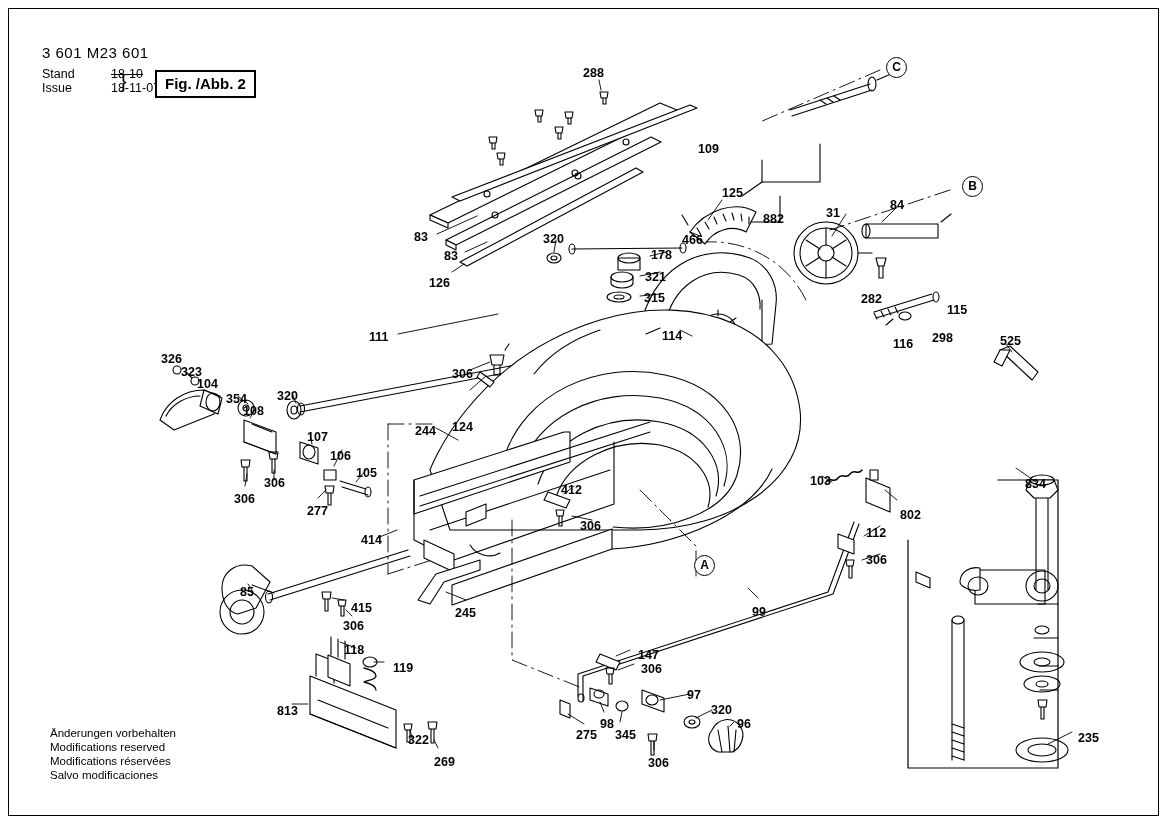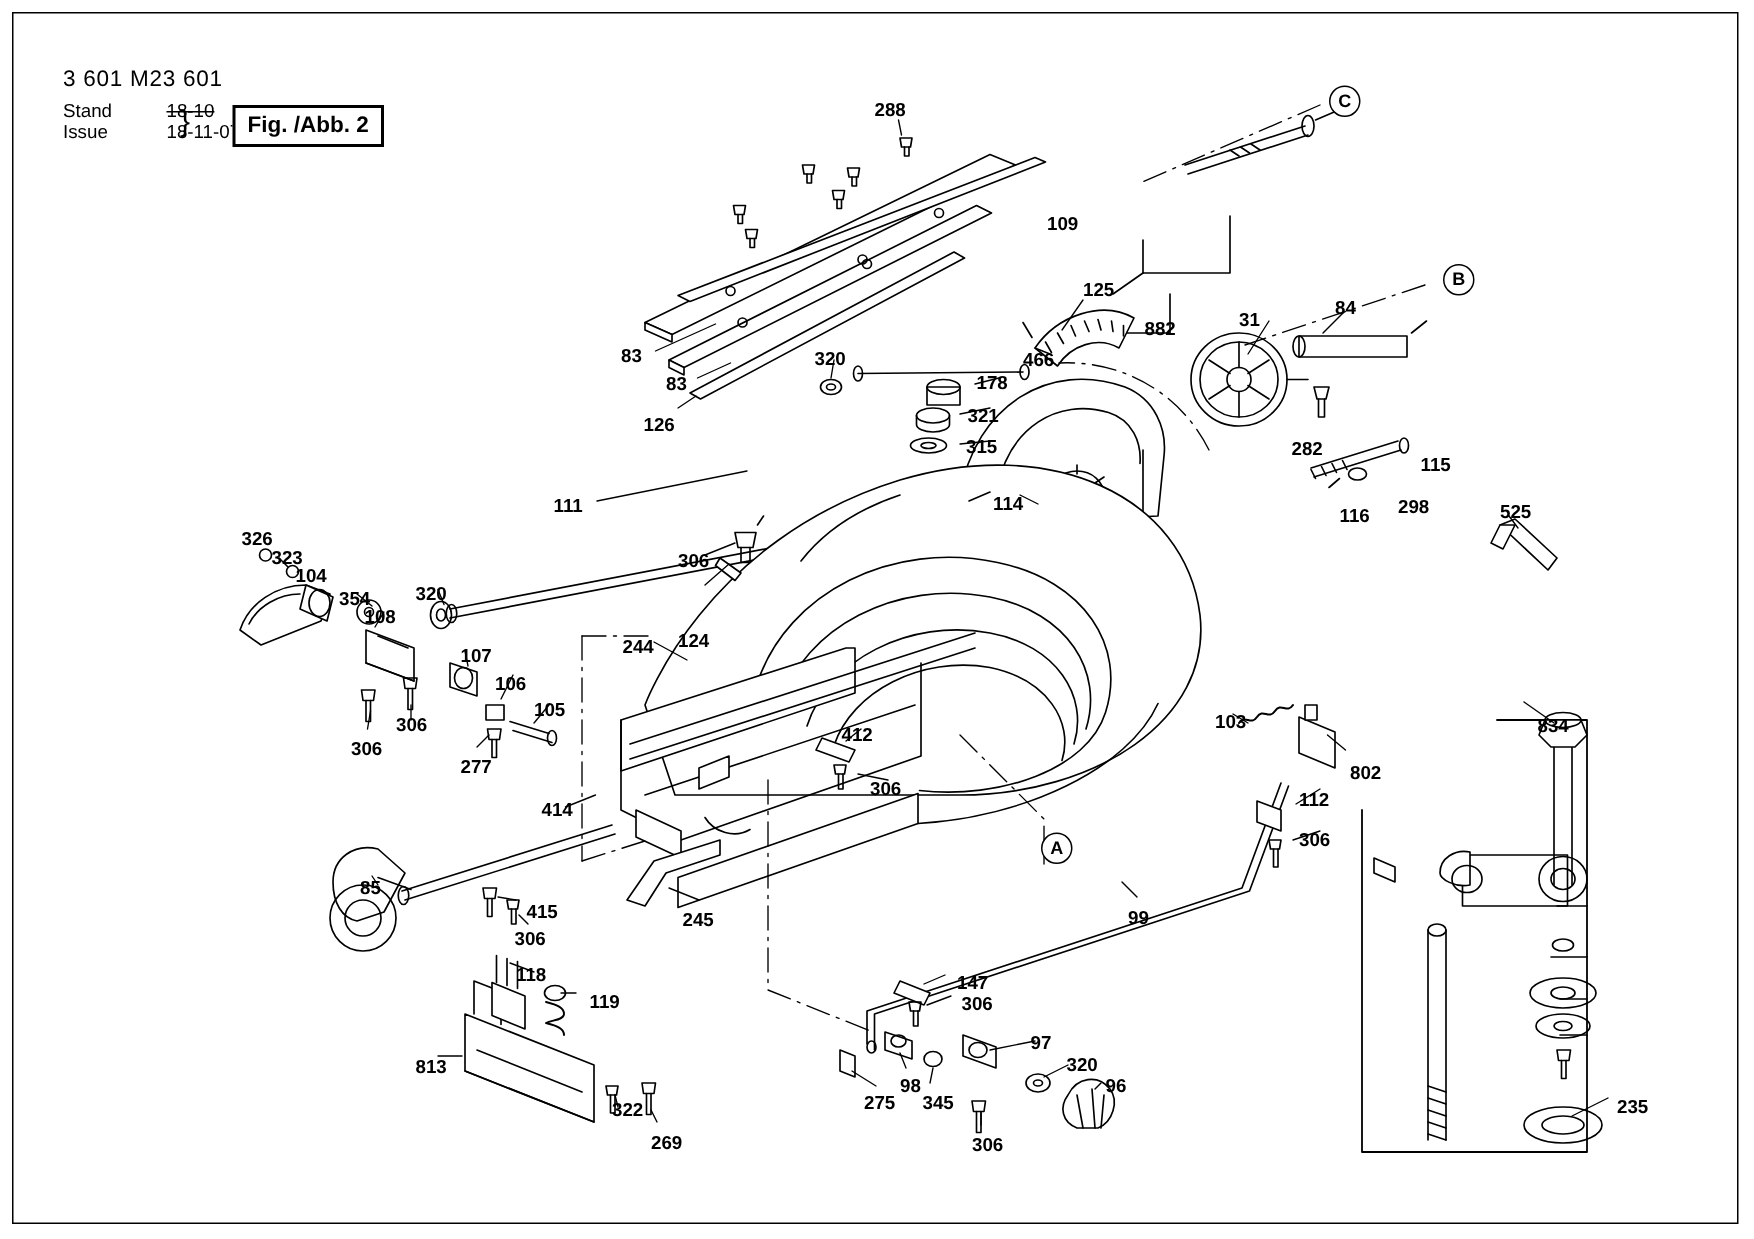--- a/index.html
+++ b/index.html
@@ -42,20 +42,26 @@
       </div>
       <div>
         <span class="lbl">Issue</span>
         <span style="display:inline-block;width:22px;"></span>
         <span>18-11-07</span>
       </div>
     </div>
   </div>
   <div class="figbox">Fig. /Abb. 2</div>
 
+  <div class="footer">
+    <div>Änderungen vorbehalten</div>
+    <div>Modifications reserved</div>
+    <div>Modifications réservées</div>
+    <div>Salvo modificaciones</div>
+  </div>
 
   <svg class="art" viewBox="0 0 1169 826">
     <g fill="none" stroke="#000" stroke-width="1.1" stroke-linejoin="round" stroke-linecap="round">
 
       <polygon points="430,215 660,103 677,110 448,223" fill="#fff"></polygon>
       <polygon points="430,215 448,223 448,228 430,220" fill="#fff"></polygon>
       <polygon points="452,197 690,105 697,108 460,201" fill="#fff"></polygon>
       <polygon points="446,240 651,137 661,142 456,245" fill="#fff"></polygon>
       <polygon points="446,240 456,245 456,250 446,245" fill="#fff"></polygon>
       <polygon points="460,262 636,168 643,172 467,266" fill="#fff"></polygon>

